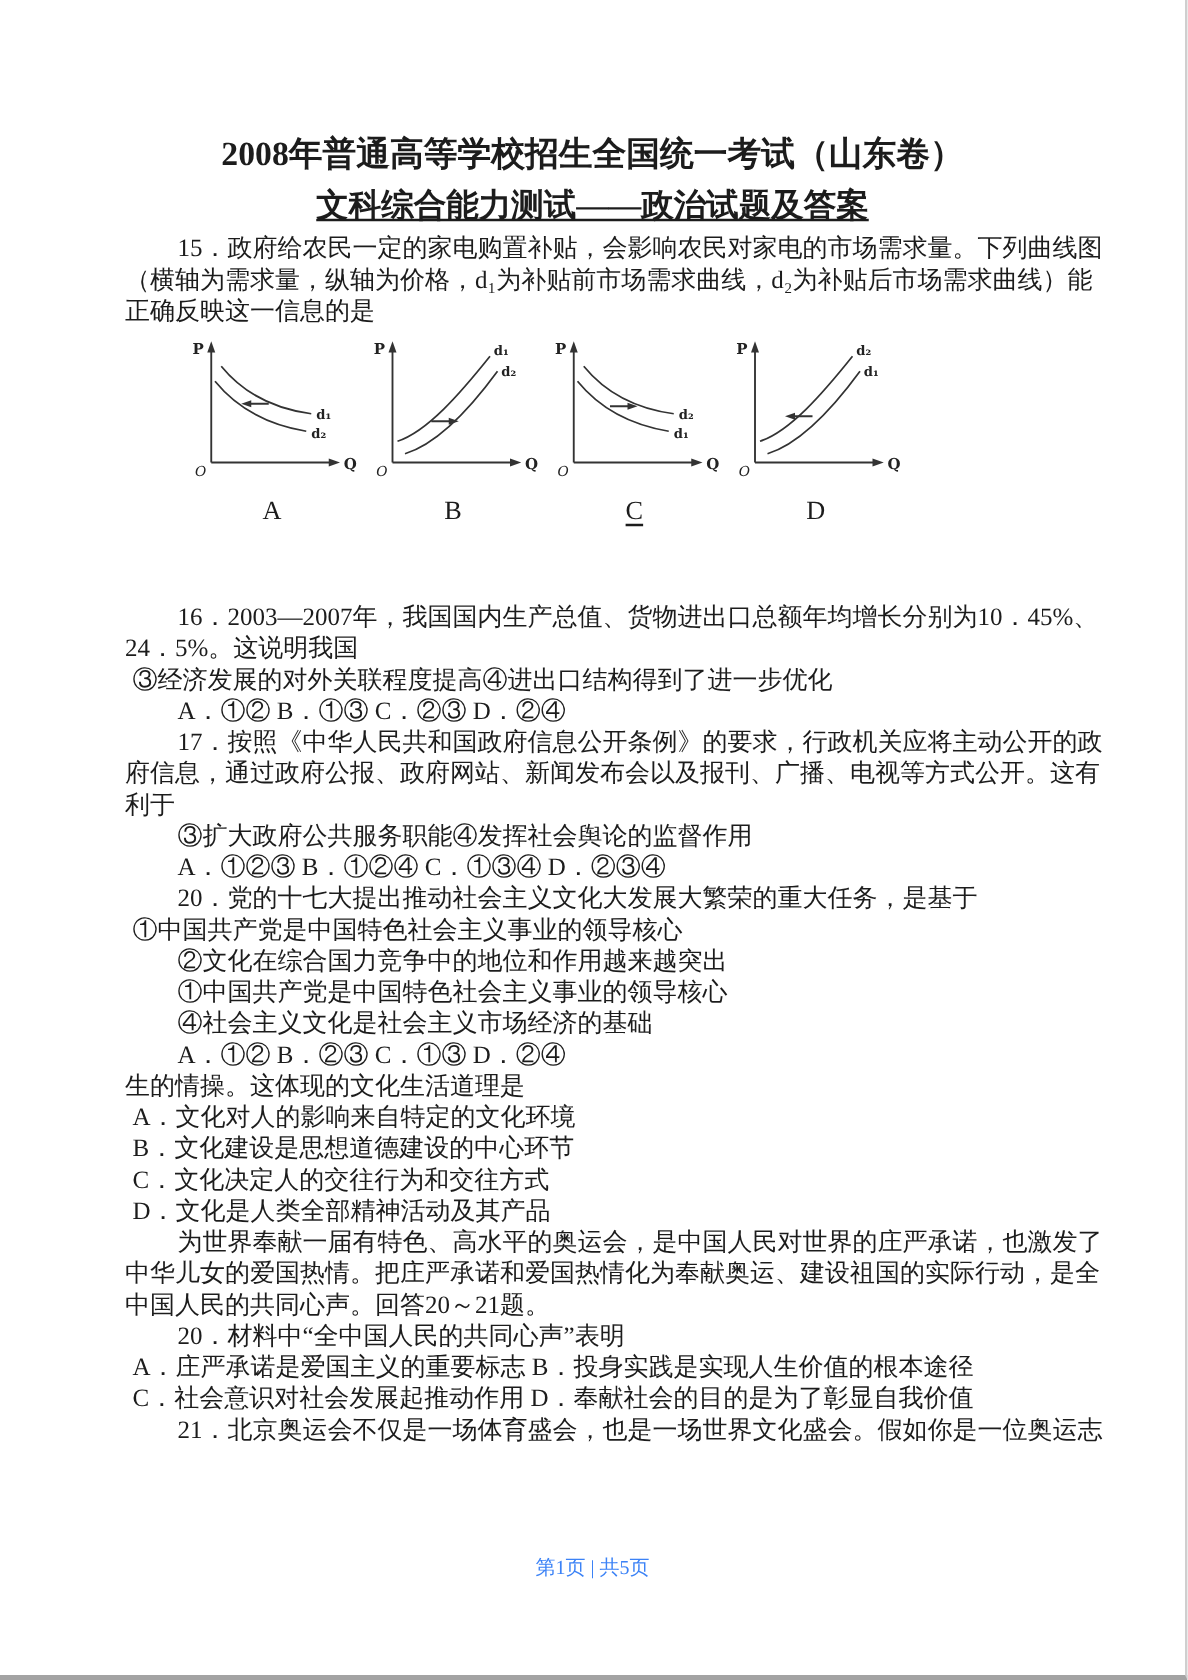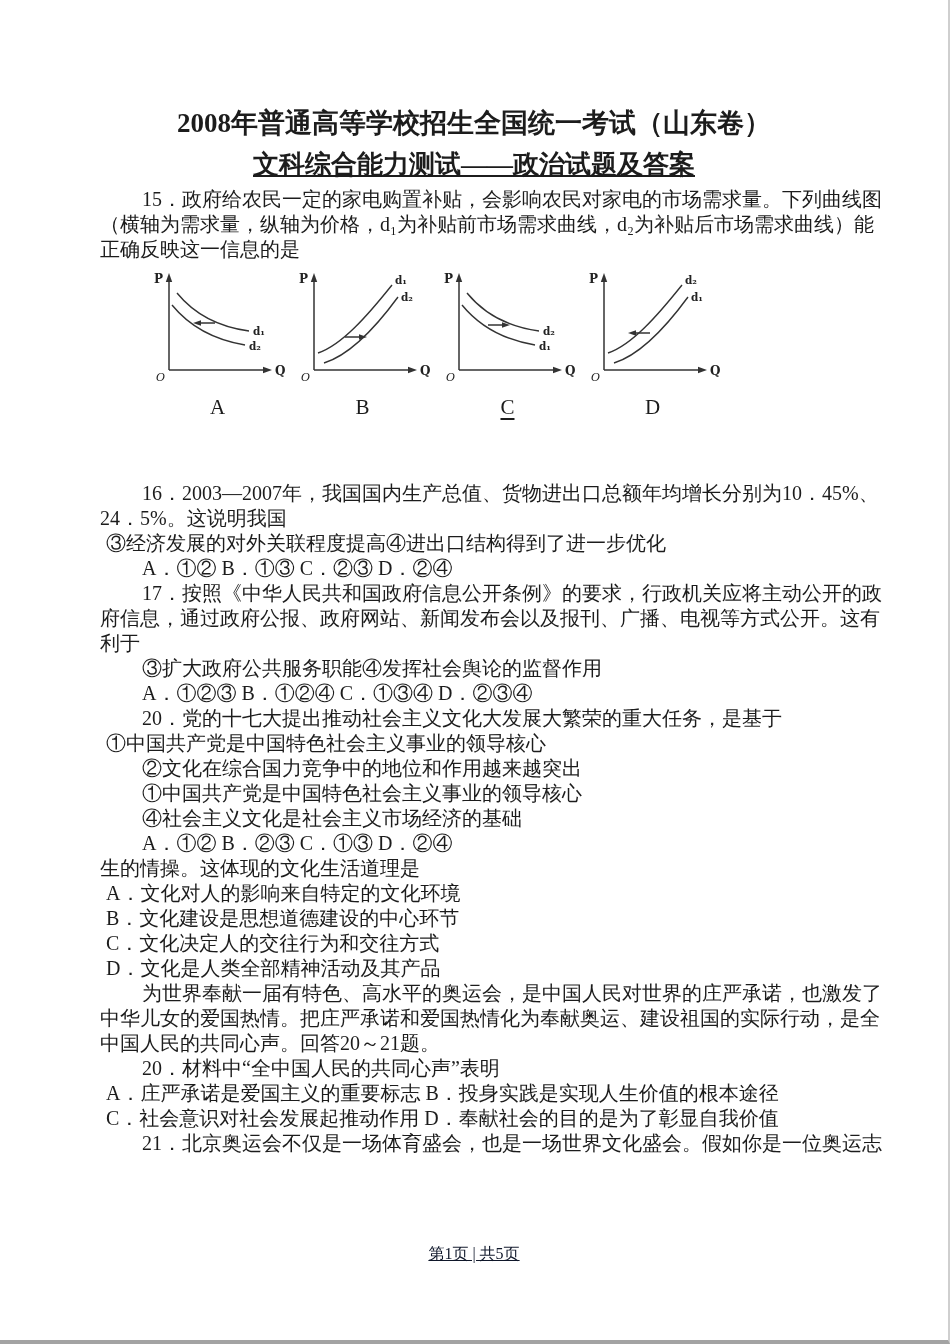--- a/index.html
+++ b/index.html
@@ -25,21 +25,21 @@
   .diagram-row { display:flex; margin:5px 0 62px 45px; }
   .panel { width:145px; }
   .panel-letter { text-align:center; font-size:21px; line-height:24px; margin-top:2px; font-weight:400; }
   .ul { text-decoration:underline; text-underline-offset:4px; }
   .axis  { stroke:#333; stroke-width:1.5; }
   .curve { stroke:#333; stroke-width:1.4; fill:none; }
   .fill  { fill:#333; stroke:none; }
   .ax   { font:bold 12px "DejaVu Serif",serif; fill:#222; }
   .orig { font:italic 11px "DejaVu Serif",serif; fill:#222; }
   .dl   { font:bold 10.5px "DejaVu Serif",serif; fill:#222; }
-  .footer { position:absolute; left:0; right:0; top:1244px; text-align:center; font-size:16px; color:#0f172a;text-decoration:underline; }
+  .footer { position:absolute; left:0; right:0; top:1244px; text-align:center; font-size:16px; color:#3b82f6; }
 </style>
 </head>
 <body>
 
 <div class="page">
   <div class="content">
 
     <h1 class="title">2008年普通高等学校招生全国统一考试（山东卷）</h1>
     <h2 class="subtitle">文科综合能力测试——政治试题及答案</h2>
 

